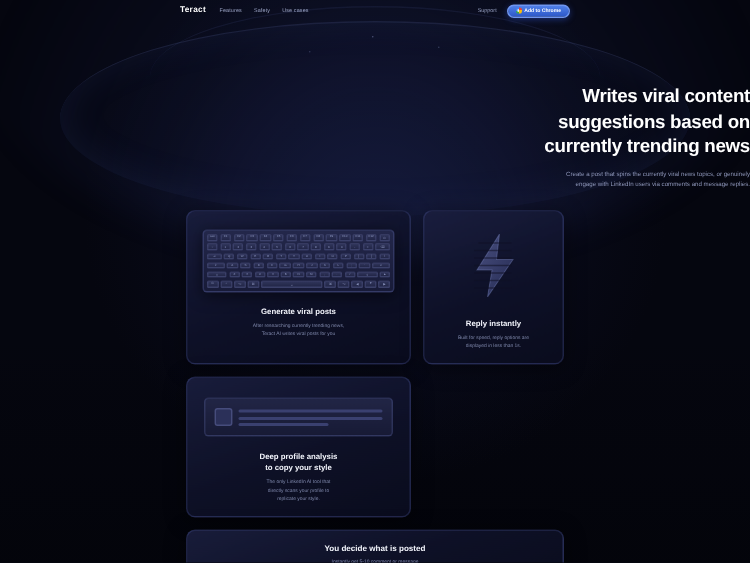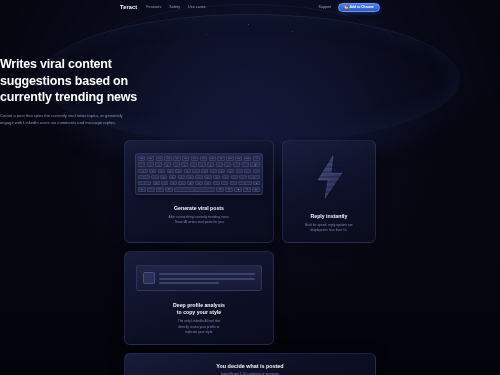--- a/index.html
+++ b/index.html
@@ -65,21 +65,21 @@
   .chrome-dot{
     width:3.4px;height:3.4px;border-radius:50%;
     background:conic-gradient(#ea4335 0 25%, #fbbc05 0 50%, #34a853 0 75%, #4285f4 0 100%);
     position:relative; flex:none;
   }
   .chrome-dot::after{
     content:""; position:absolute; inset:1.1px; border-radius:50%; background:#eaf0ff;
   }
 
   
-  #hero{ position:relative; z-index:4; text-align:left; margin-top:42px; }
+  #hero{ position:relative; z-index:4; text-align:right; margin-top:42px; }
   #hero-title{
     font-size:12.5px; font-weight:700; line-height:1.33; color:#fff;
     letter-spacing:-.2px; white-space:pre-line;
   }
   #hero-sub{
     margin-top:7px; font-size:4.1px; line-height:1.62; color:#8d95b8;
     white-space:pre-line;
   }
 
   

